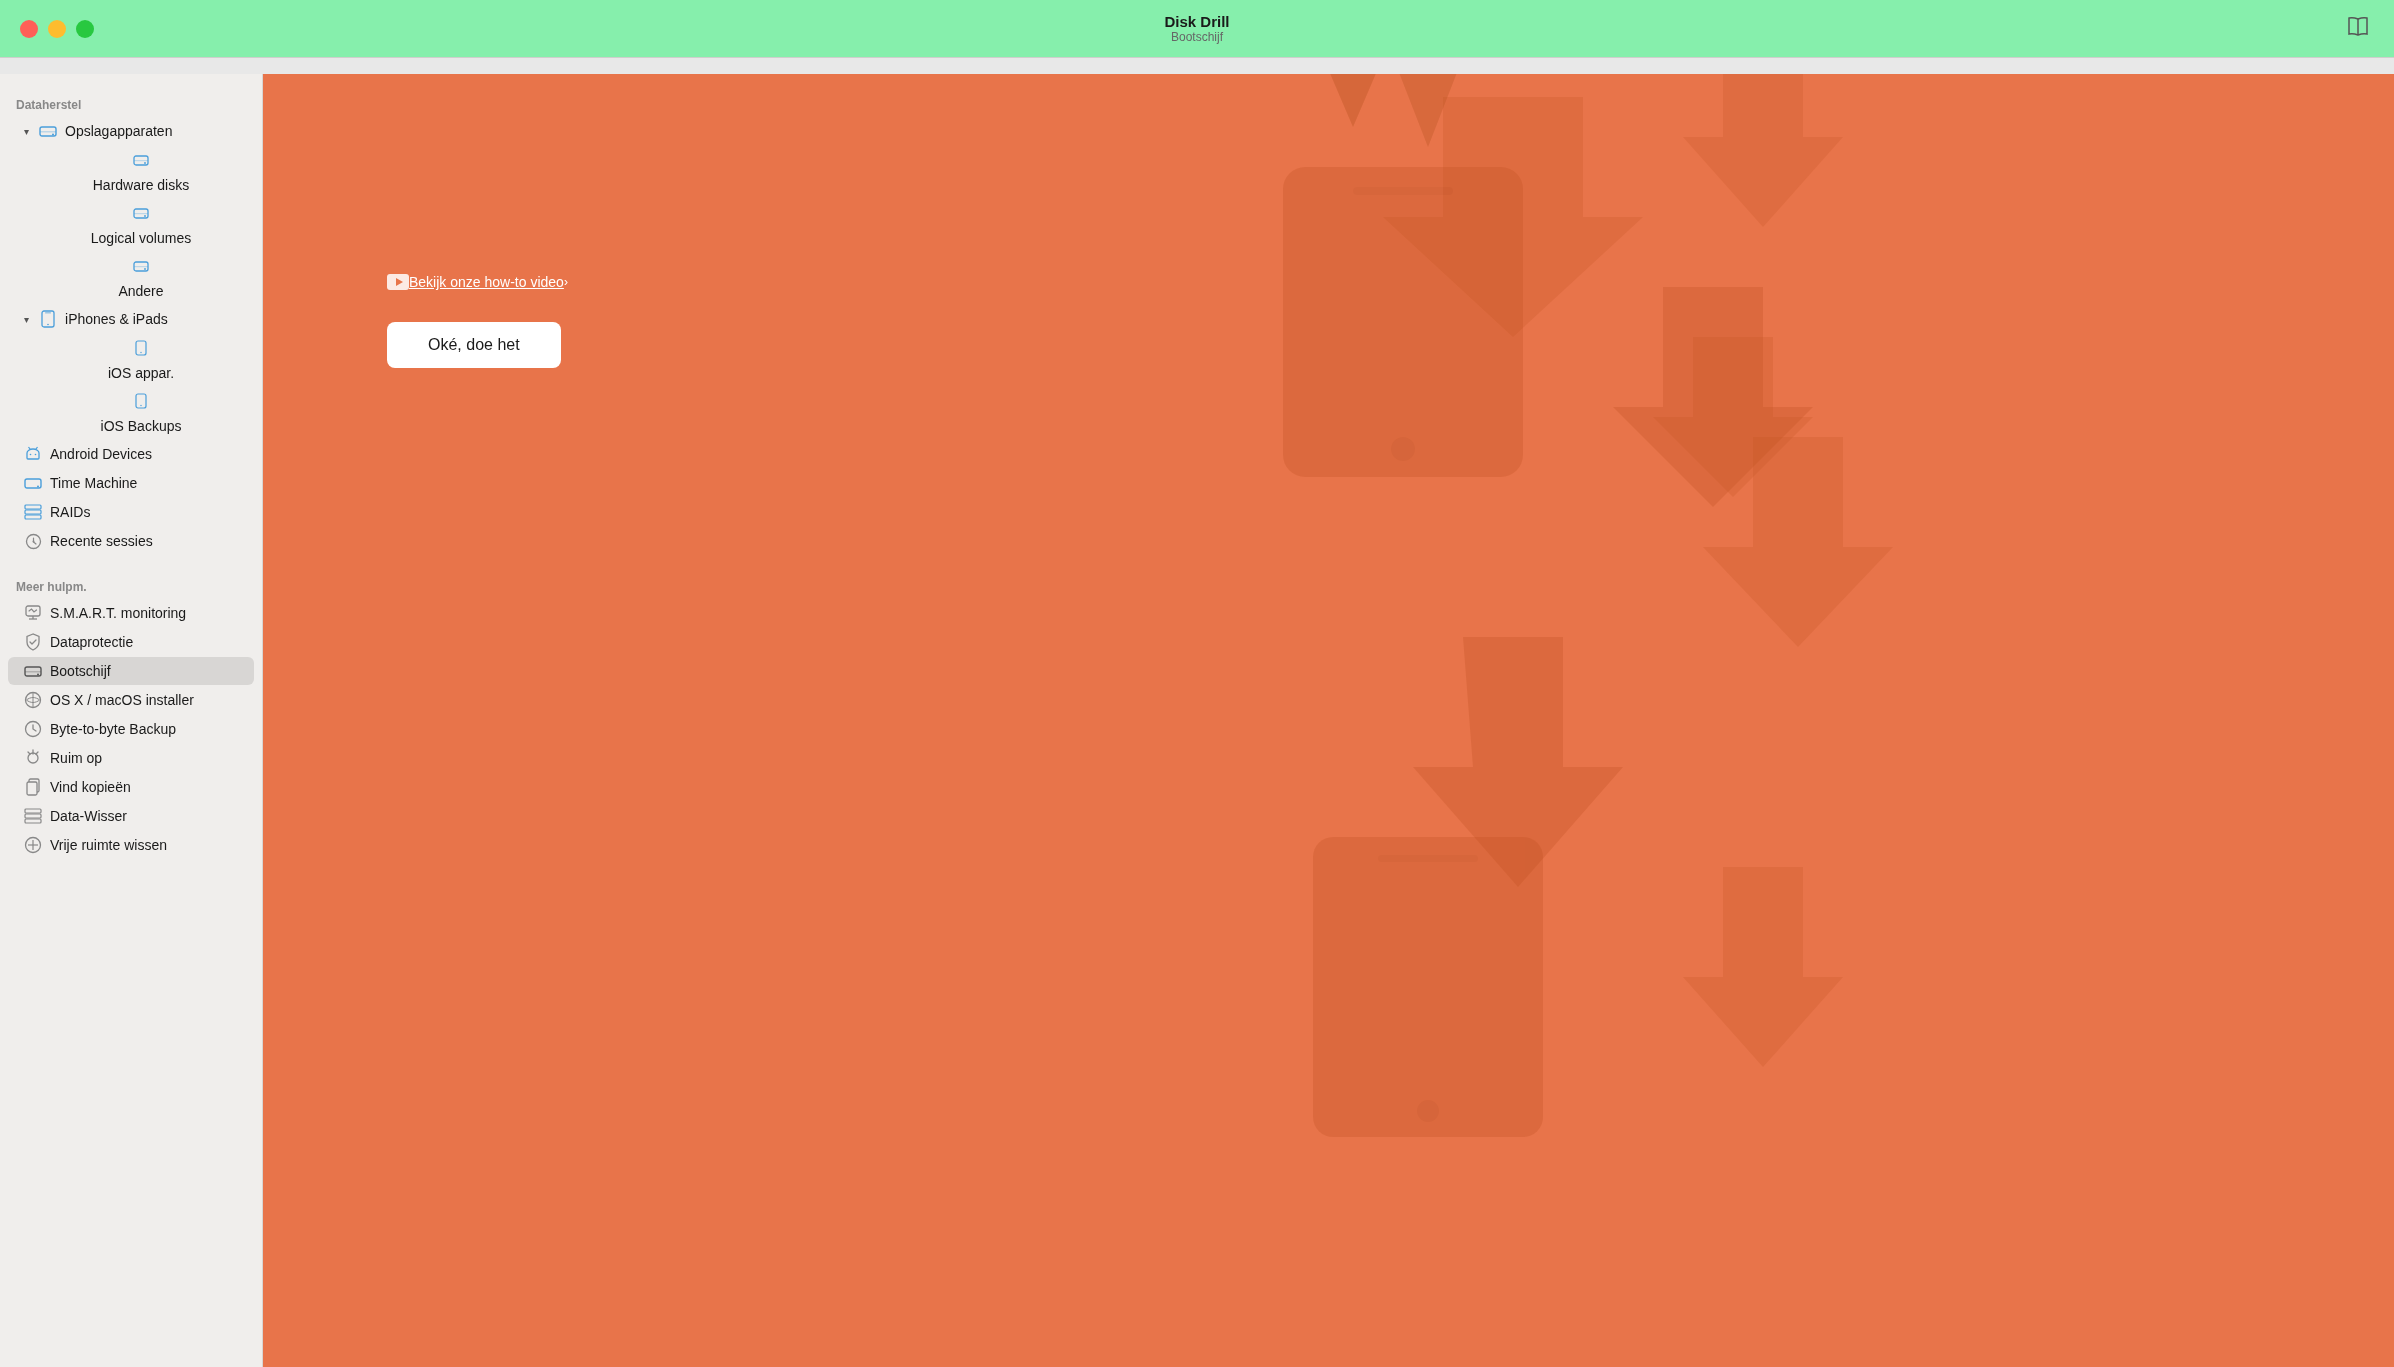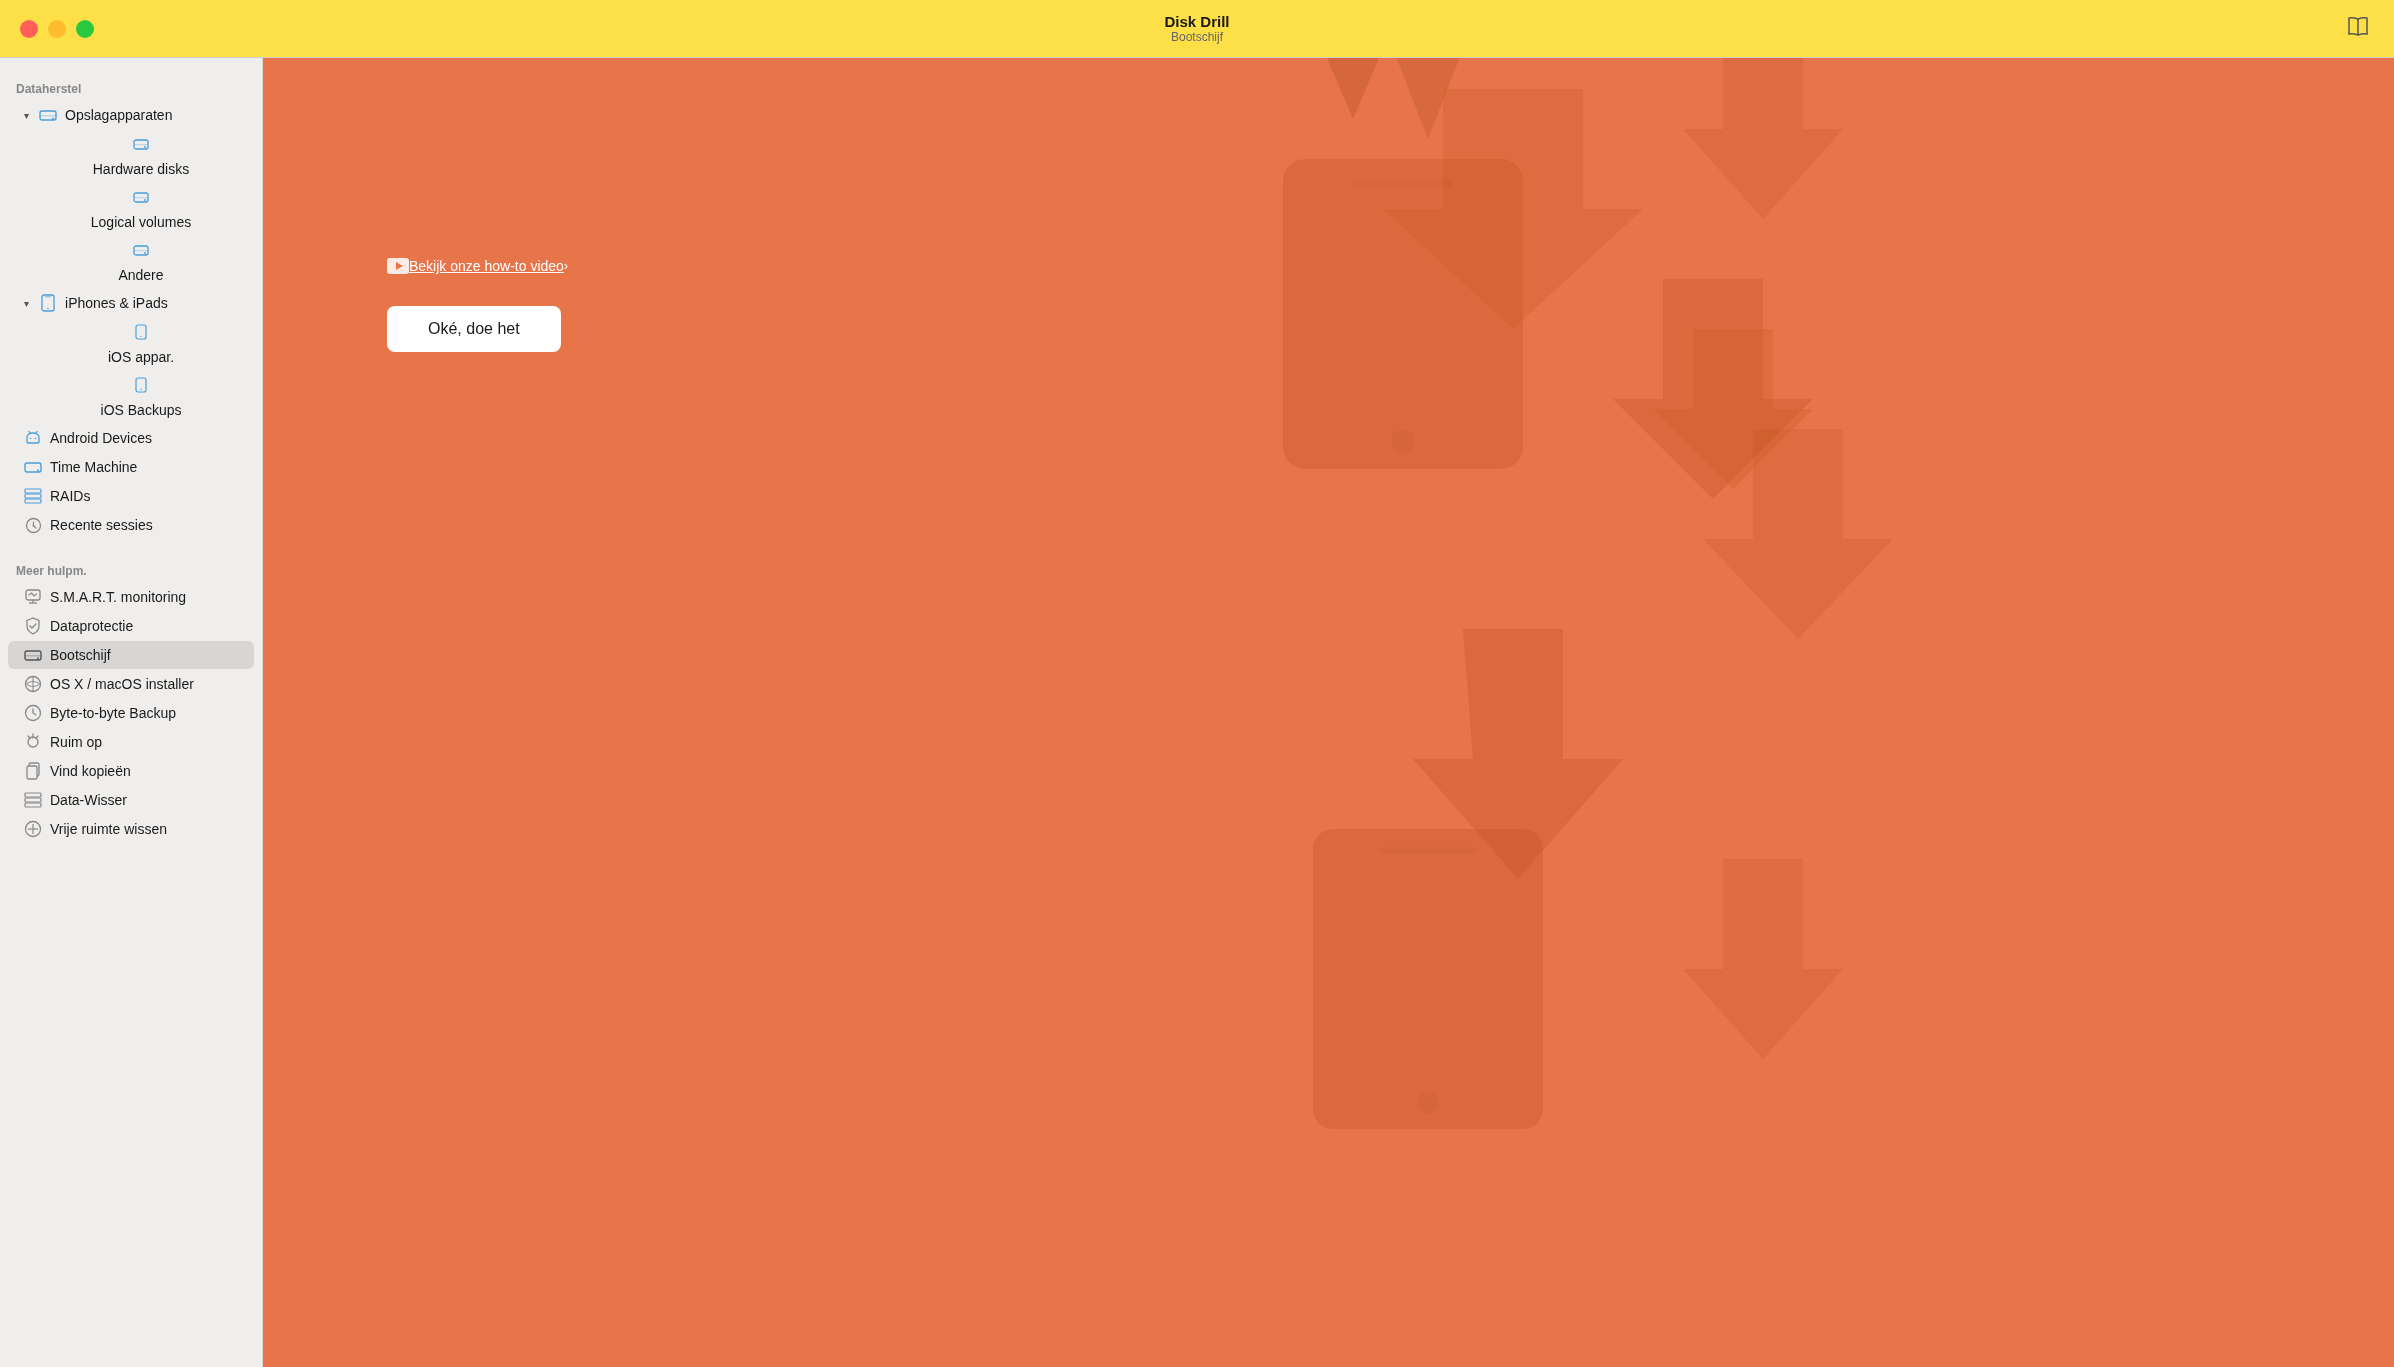--- a/index.html
+++ b/index.html
@@ -10,21 +10,21 @@
       width: 2394px;
       height: 1367px;
       overflow: hidden;
       display: flex;
       flex-direction: column;
     }
 
     
     .titlebar {
       height: 58px;
-      background: #fde047;
+      background: #86efac;
       display: flex;
       align-items: center;
       padding: 0 20px;
       border-bottom: 1px solid #d0cecc;
       position: relative;
       flex-shrink: 0;
     }
 
     .traffic-lights {
       display: flex;
@@ -69,20 +69,21 @@
       color: #555;
       font-size: 22px;
       cursor: pointer;
     }
 
     
     .main-layout {
       display: flex;
       flex: 1;
       overflow: hidden;
+      margin-top: 16px;
     }
 
     
     .sidebar {
       width: 263px;
       background: #f0eeec;
       border-right: 1px solid #d8d6d4;
       overflow-y: auto;
       flex-shrink: 0;
       padding: 16px 0 16px 0;

